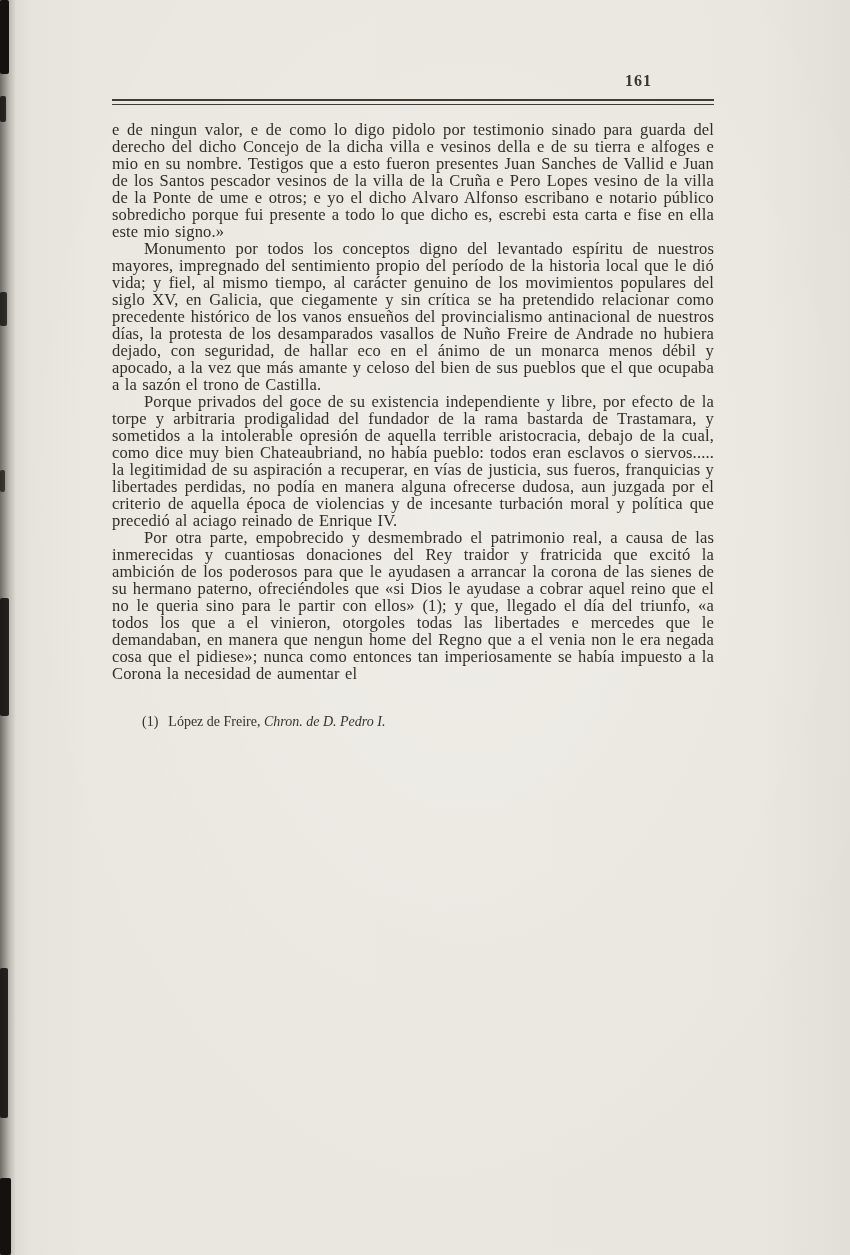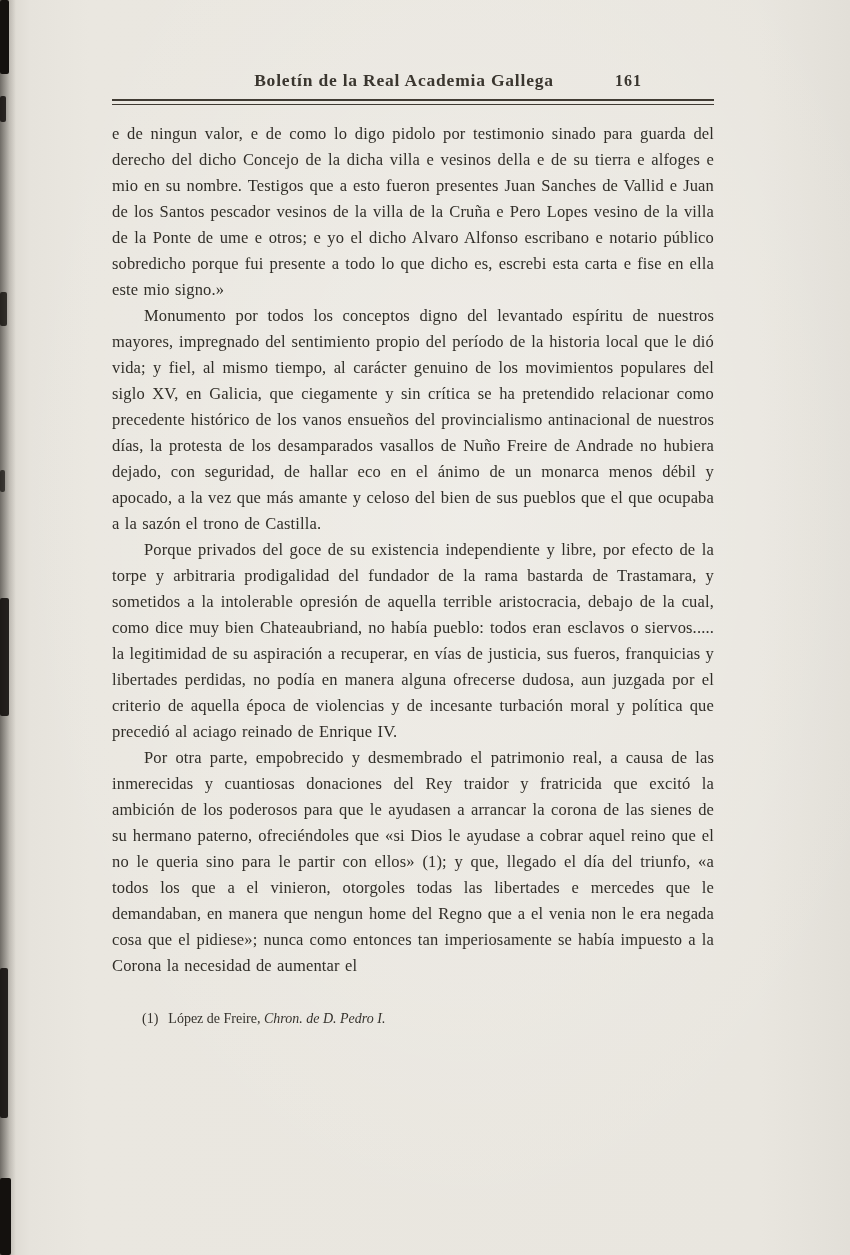--- a/index.html
+++ b/index.html
@@ -37,34 +37,34 @@
   .header {
     position: relative; height: 26px;
   }
   .journal-title {
     position: absolute; left: 50%; transform: translateX(-53%);
     top: 0; white-space: nowrap;
     font-size: 17.5px; font-weight: bold; letter-spacing: 0.8px;
     color: #3a362f;
   }
   .page-number {
-    position: absolute; right: 72px; top: 2px;
+    position: absolute; right: 62px; top: 2px;
     font-size: 16px; font-weight: bold; letter-spacing: 1px;
     color: #3a362f;
   }
   .rule {
     margin-top: 3px;
     border-top: 2.6px solid #403b33;
     border-bottom: 1.4px solid #403b33;
     height: 3px;
   }
   .body-text {
     margin-top: 16px;
     font-size: 16.5px;
-    line-height: 26px;
+    line-height: 17px;
     text-align: justify;
     letter-spacing: 0.15px;
     word-spacing: 1px;
     color: #312e28;
   }
   .body-text p { margin: 0; text-indent: 32px; }
   .body-text p.first { text-indent: 0; }
   .footnote {
     margin-top: 32px;
     font-size: 14px;
@@ -84,21 +84,20 @@
   <div class="mark m2"></div>
   <div class="mark m3"></div>
   <div class="mark m4"></div>
   <div class="mark m5"></div>
   <div class="mark m6"></div>
   <div class="mark m7"></div>
 
   <div class="content">
 
     <div class="header">
-      <span class="journal-title">Boletín de la Real Academia Gallega</span>
       <span class="page-number">161</span>
     </div>
 
     <div class="rule"></div>
 
     <div class="body-text">
       <p class="first">e de ningun valor, e de como lo digo pidolo por testimonio sinado para guarda del derecho del dicho Concejo de la dicha villa e vesinos della e de su tierra e alfoges e mio en su nombre. Testigos que a esto fueron presentes Juan Sanches de Vallid e Juan de los Santos pescador vesinos de la villa de la Cruña e Pero Lopes vesino de la villa de la Ponte de ume e otros; e yo el dicho Alvaro Alfonso escribano e notario público sobredicho porque fui presente a todo lo que dicho es, escrebi esta carta e fise en ella este mio signo.»</p>
       <p>Monumento por todos los conceptos digno del levantado espíritu de nuestros mayores, impregnado del sentimiento propio del período de la historia local que le dió vida; y fiel, al mismo tiempo, al carácter genuino de los movimientos populares del siglo XV, en Galicia, que ciegamente y sin crítica se ha pretendido relacionar como precedente histórico de los vanos ensueños del provincialismo antinacional de nuestros días, la protesta de los desamparados vasallos de Nuño Freire de Andrade no hubiera dejado, con seguridad, de hallar eco en el ánimo de un monarca menos débil y apocado, a la vez que más amante y celoso del bien de sus pueblos que el que ocupaba a la sazón el trono de Castilla.</p>
       <p>Porque privados del goce de su existencia independiente y libre, por efecto de la torpe y arbitraria prodigalidad del fundador de la rama bastarda de Trastamara, y sometidos a la intolerable opresión de aquella terrible aristocracia, debajo de la cual, como dice muy bien Chateaubriand, no había pueblo: todos eran esclavos o siervos..... la legitimidad de su aspiración a recuperar, en vías de justicia, sus fueros, franquicias y libertades perdidas, no podía en manera alguna ofrecerse dudosa, aun juzgada por el criterio de aquella época de violencias y de incesante turbación moral y política que precedió al aciago reinado de Enrique IV.</p>
       <p>Por otra parte, empobrecido y desmembrado el patrimonio real, a causa de las inmerecidas y cuantiosas donaciones del Rey traidor y fratricida que excitó la ambición de los poderosos para que le ayudasen a arrancar la corona de las sienes de su hermano paterno, ofreciéndoles que «si Dios le ayudase a cobrar aquel reino que el no le queria sino para le partir con ellos» (1); y que, llegado el día del triunfo, «a todos los que a el vinieron, otorgoles todas las libertades e mercedes que le demandaban, en manera que nengun home del Regno que a el venia non le era negada cosa que el pidiese»; nunca como entonces tan imperiosamente se había impuesto a la Corona la necesidad de aumentar el</p>

